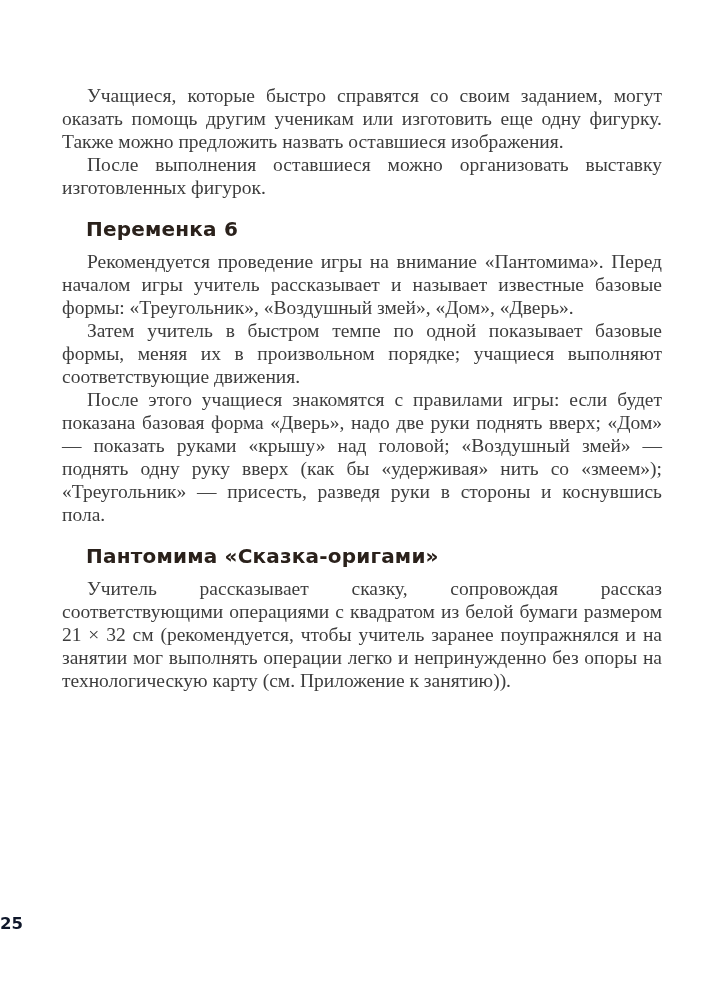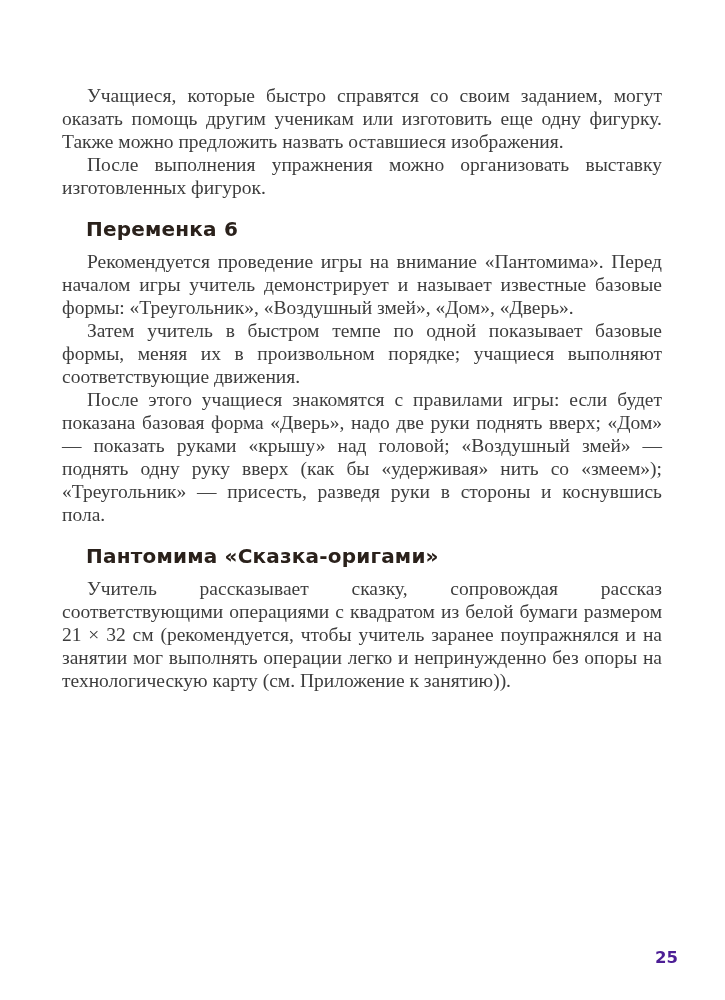--- a/index.html
+++ b/index.html
@@ -35,43 +35,43 @@
     font-family: "DejaVu Sans", "Liberation Sans", sans-serif;
     font-weight: bold;
     font-size: 20px;
     line-height: 24px;
     color: #2a211b;
     margin: 18px 0 9px 24px;
     letter-spacing: 0.2px;
   }
   .page-number {
     position: absolute;
-    top: 948px;
+    top: 914px;
     left: 0;
     width: 678px;
-    text-align: right;
+    text-align: left;
     font-family: "DejaVu Sans", "Liberation Sans", sans-serif;
     font-weight: bold;
     font-size: 16.5px;
-    color: #4c1d95;
+    color: #0f172a;
   }
 </style>
 </head>
 <body>
 
 <div class="page">
   <div class="text-block">
 
     <p class="body-para">Учащиеся, которые быстро справятся со своим заданием, могут оказать помощь другим ученикам или изготовить еще одну фигурку. Также можно предложить назвать оставшиеся изображения.</p>
 
-    <p class="body-para">После выполнения упражнения можно организовать выставку изготовленных фигурок.</p>
+    <p class="body-para">После выполнения оставшиеся можно организовать выставку изготовленных фигурок.</p>
 
     <div class="section-heading">Переменка 6</div>
 
-    <p class="body-para">Рекомендуется проведение игры на внимание «Пантомима». Перед началом игры учитель демонстрирует и называет известные базовые формы: «Треугольник», «Воздушный змей», «Дом», «Дверь».</p>
+    <p class="body-para">Рекомендуется проведение игры на внимание «Пантомима». Перед началом игры учитель рассказывает и называет известные базовые формы: «Треугольник», «Воздушный змей», «Дом», «Дверь».</p>
 
     <p class="body-para">Затем учитель в быстром темпе по одной показывает базовые формы, меняя их в произвольном порядке; учащиеся выполняют соответствующие движения.</p>
 
     <p class="body-para">После этого учащиеся знакомятся с правилами игры: если будет показана базовая форма «Дверь», надо две руки поднять вверх; «Дом» — показать руками «крышу» над головой; «Воздушный змей» — поднять одну руку вверх (как бы «удерживая» нить со «змеем»); «Треугольник» — присесть, разведя руки в стороны и коснувшись пола.</p>
 
     <div class="section-heading">Пантомима «Сказка-оригами»</div>
 
     <p class="body-para">Учитель рассказывает сказку, сопровождая рассказ соответствующими операциями с квадратом из белой бумаги размером 21 × 32 см (рекомендуется, чтобы учитель заранее поупражнялся и на занятии мог выполнять операции легко и непринужденно без опоры на технологическую карту (см. Приложение к занятию)).</p>
 
   </div>

